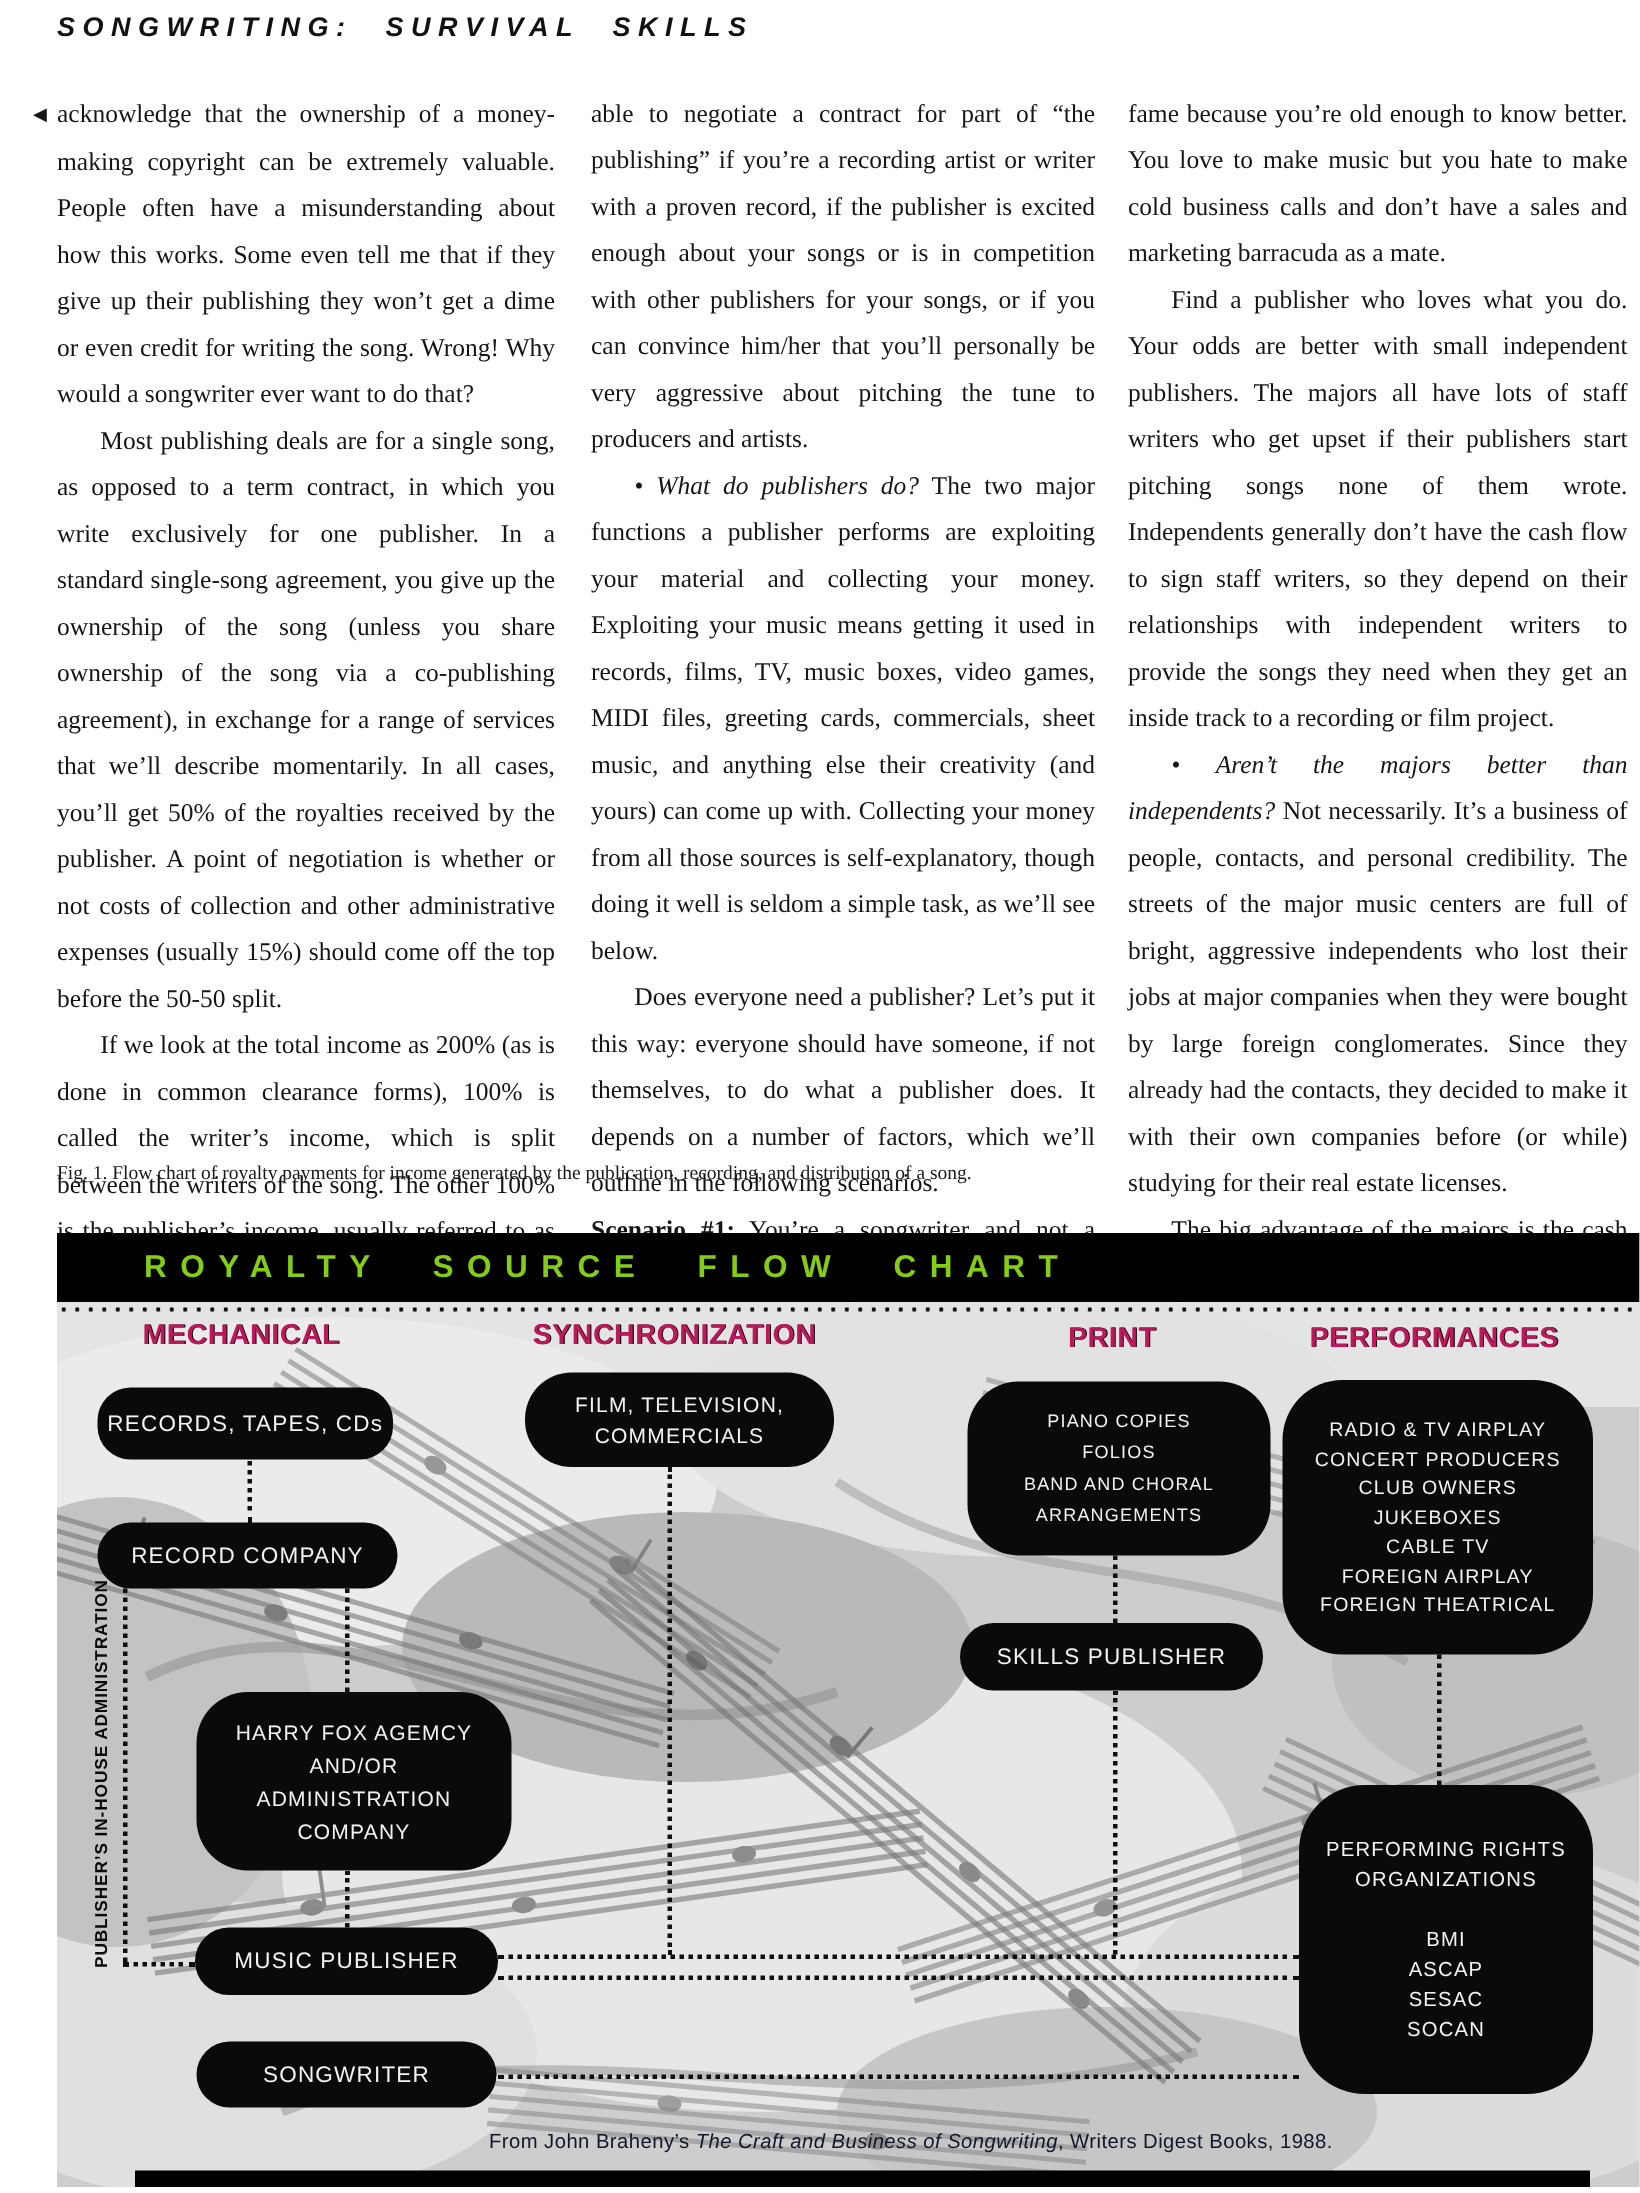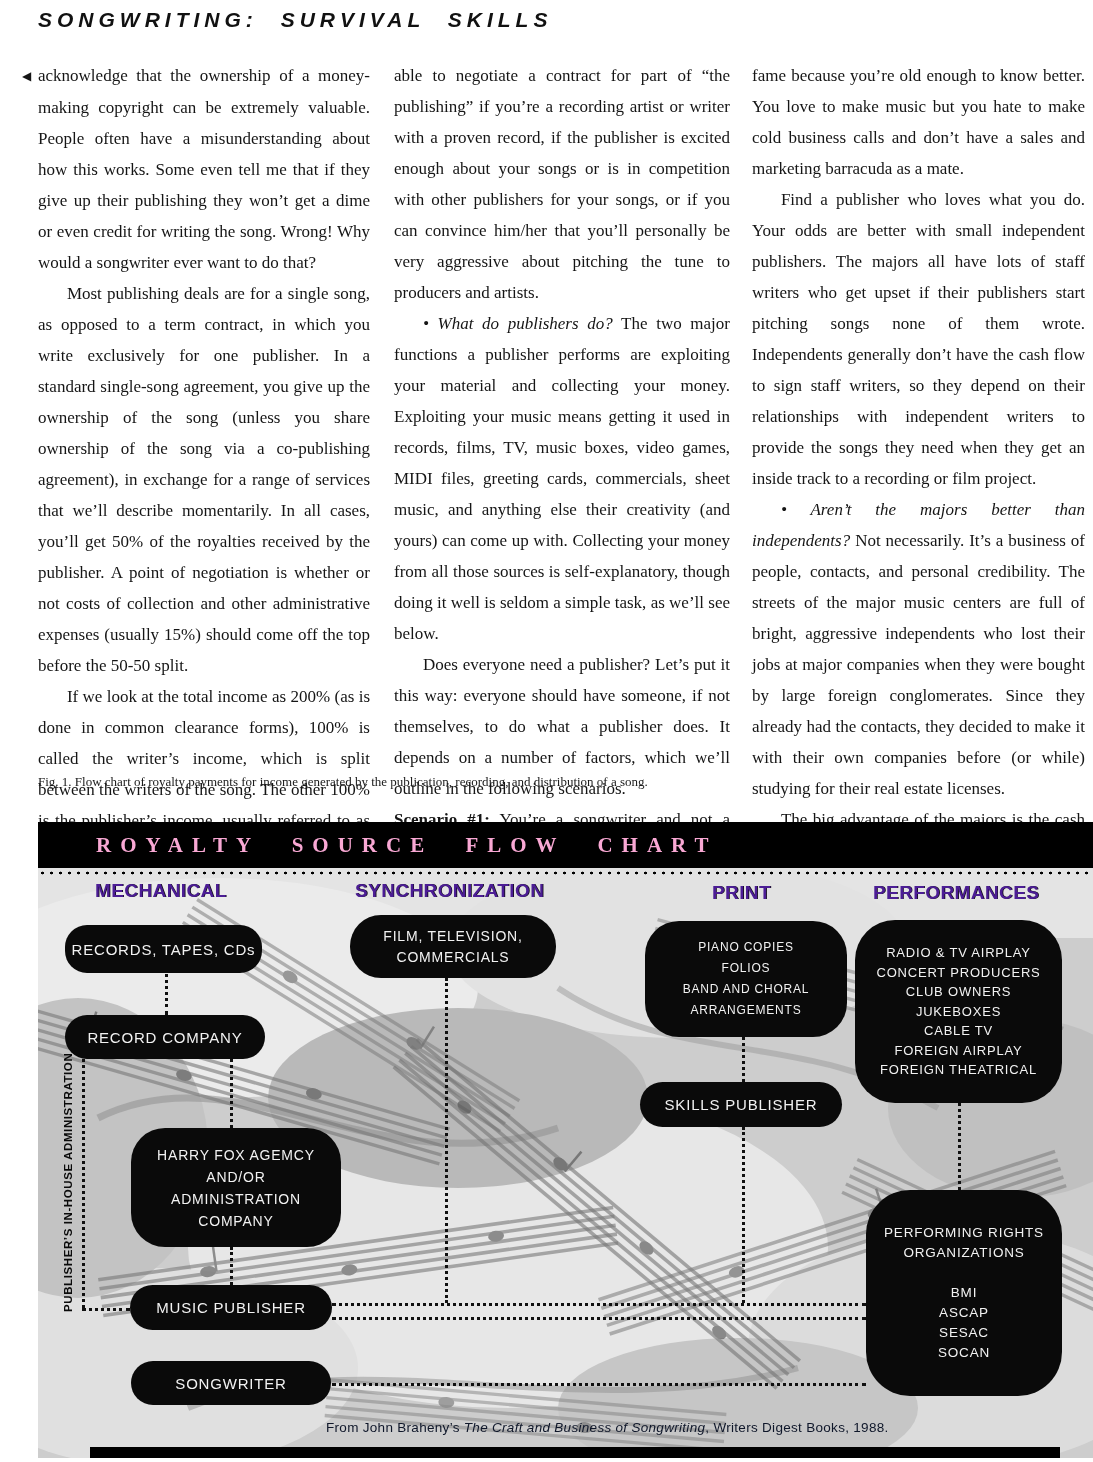--- a/index.html
+++ b/index.html
@@ -4,21 +4,21 @@
 <style>
   html,body{margin:0;padding:0;}
   body{
     width:1093px;height:1462px;position:relative;background:#ffffff;
     font-family:"Liberation Serif", serif;color:#151515;overflow:hidden;
   }
   
   .page-header{
     position:absolute;left:38px;top:8px;
     font-family:"Liberation Sans", sans-serif;
-    font-weight:bold;font-style:italic;font-size:21px;
+    font-weight:bold;font-style:italic;font-size:18px;
     letter-spacing:5px;word-spacing:12px;color:#111;
   }
   
   .col{position:absolute;top:60px;font-size:17px;line-height:31px;text-align:justify;}
   .col1{left:38px;width:332px;}
   .col2{left:394px;width:336px;}
   .col3{left:752px;width:333px;font-family:Liberation Serif, serif;}
   .para{margin:0;}
   .indent{text-indent:1.7em;}
   .lead-it{font-style:italic;}
@@ -31,30 +31,30 @@
   }
   
   .chart{
     position:absolute;left:38px;top:822px;width:1055px;height:636px;
     background:#cdcdcd;overflow:hidden;
     font-family:"Liberation Sans", sans-serif;
   }
   .collage{position:absolute;left:0;top:46px;width:1055px;height:590px;}
   .bar{
     position:absolute;left:0;top:0;width:1055px;height:46px;background:#000;
-    color:#f9a8d4;font-weight:bold;font-size:21px;line-height:46px;
-    letter-spacing:9px;word-spacing:18px;padding-left:58px;box-sizing:border-box;font-family:Liberation Serif, serif;
+    color:#84cc16;font-weight:bold;font-size:21px;line-height:46px;
+    letter-spacing:9px;word-spacing:18px;padding-left:58px;box-sizing:border-box;
   }
   .perfo{
     position:absolute;left:0;top:47px;width:1055px;height:8px;
     background-image:radial-gradient(circle, #000 1.3px, transparent 1.6px);
     background-size:9px 8px;background-repeat:repeat-x;
   }
   .hd{
-    position:absolute;font-weight:bold;font-size:19px;color:#4c1d95;
+    position:absolute;font-weight:bold;font-size:19px;color:#be185d;
     letter-spacing:0.4px;text-shadow:0.7px 0 0 #0a0a0a;white-space:nowrap;
   }
   .bx{
     position:absolute;background:#0a0a0a;color:#f2f2f2;
     display:flex;align-items:center;justify-content:center;text-align:center;
     white-space:pre-line;letter-spacing:0.8px;font-weight:normal;
   }
   .dv{position:absolute;width:0;border-left:3px dotted #101010;}
   .dh{position:absolute;height:0;border-top:3px dotted #101010;}
   .vlabel{

